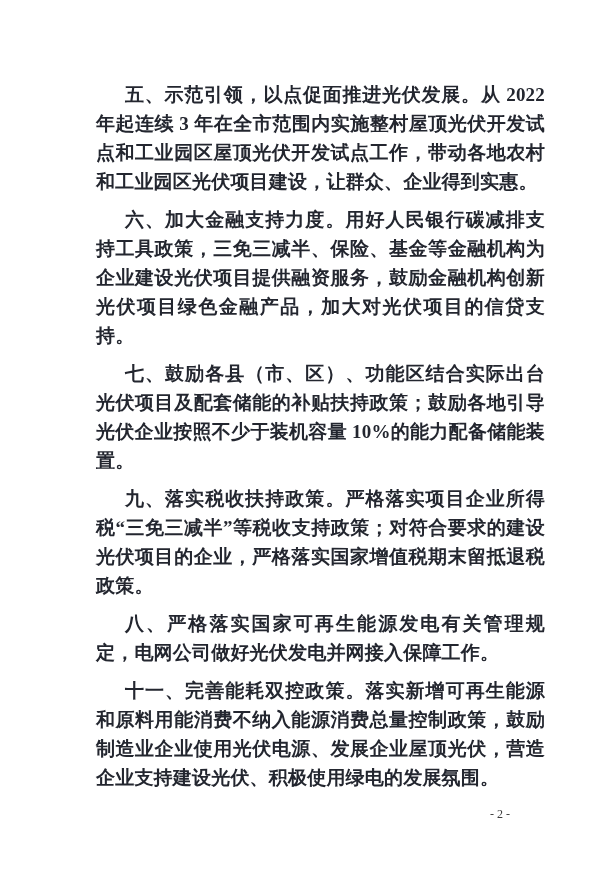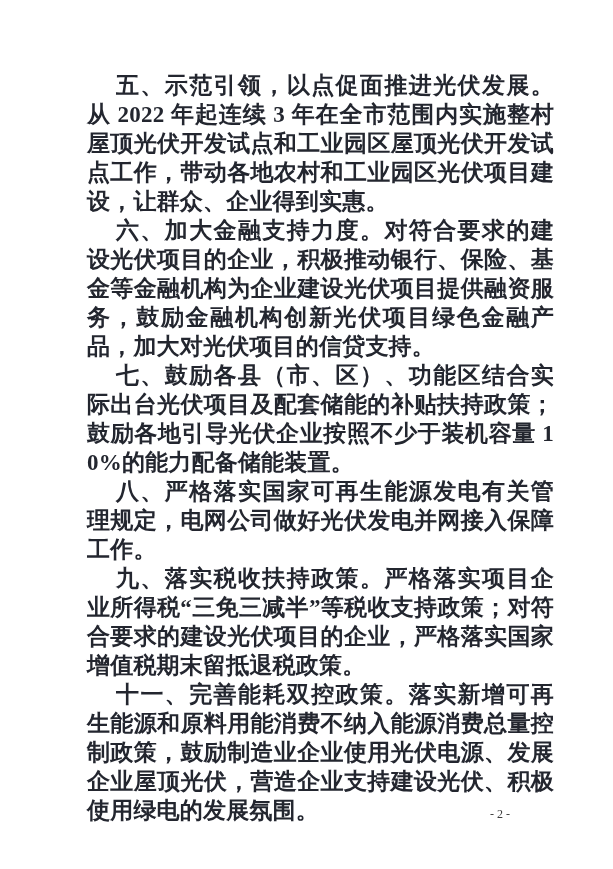--- a/index.html
+++ b/index.html
@@ -16,23 +16,23 @@
     font-family: "Liberation Serif", "DejaVu Serif", serif;
   }
   .doc-body {
     position: absolute;
     left: 87px;
     top: 71px;
     width: 467px;
     color: #23262f;
   }
   .doc-body p {
-    margin: 0;
+    margin: 9px;
     padding: 0;
-    font-size: 23px;
+    font-size: 19px;
     line-height: 29px;
     font-weight: 600;
     text-align: justify;
     text-justify: inter-ideograph;
     text-indent: 29px;
     letter-spacing: 0.2px;
     word-break: break-all;
   }
   .page-footer {
     position: absolute;
@@ -45,21 +45,21 @@
     color: #3a3a3a;
     font-family: "Liberation Serif", "DejaVu Serif", serif;
   }
 </style>
 </head>
 <body>
 
 <div class="page">
   <div class="doc-body">
     <p>五、示范引领，以点促面推进光伏发展。从 2022 年起连续 3 年在全市范围内实施整村屋顶光伏开发试点和工业园区屋顶光伏开发试点工作，带动各地农村和工业园区光伏项目建设，让群众、企业得到实惠。</p>
-    <p>六、加大金融支持力度。对符合要求的建设光伏项目的企业，积极推动银行、保险、基金等金融机构为企业建设光伏项目提供融资服务，鼓励金融机构创新光伏项目绿色金融产品，加大对光伏项目的信贷支持。</p>
+    <p>六、加大金融支持力度。用好人民银行碳减排支持工具政策，三免三减半、保险、基金等金融机构为企业建设光伏项目提供融资服务，鼓励金融机构创新光伏项目绿色金融产品，加大对光伏项目的信贷支持。</p>
     <p>七、鼓励各县（市、区）、功能区结合实际出台光伏项目及配套储能的补贴扶持政策；鼓励各地引导光伏企业按照不少于装机容量 10%的能力配备储能装置。</p>
+    <p>九、落实税收扶持政策。严格落实项目企业所得税“三免三减半”等税收支持政策；对符合要求的建设光伏项目的企业，严格落实国家增值税期末留抵退税政策。</p>
     <p>八、严格落实国家可再生能源发电有关管理规定，电网公司做好光伏发电并网接入保障工作。</p>
-    <p>九、落实税收扶持政策。严格落实项目企业所得税“三免三减半”等税收支持政策；对符合要求的建设光伏项目的企业，严格落实国家增值税期末留抵退税政策。</p>
     <p>十一、完善能耗双控政策。落实新增可再生能源和原料用能消费不纳入能源消费总量控制政策，鼓励制造业企业使用光伏电源、发展企业屋顶光伏，营造企业支持建设光伏、积极使用绿电的发展氛围。</p>
   </div>
 
   <div class="page-footer">- 2 -</div>
 </div>
 
 </body></html>

